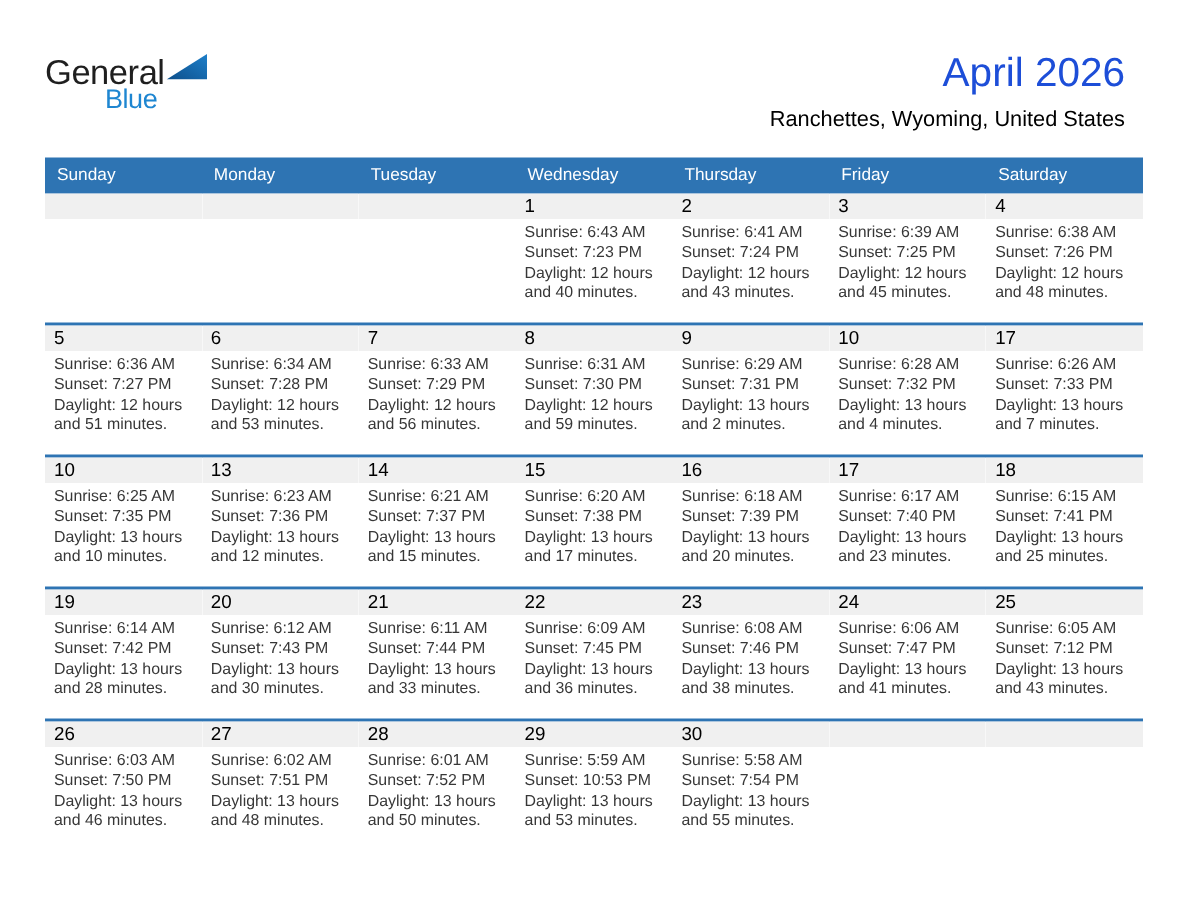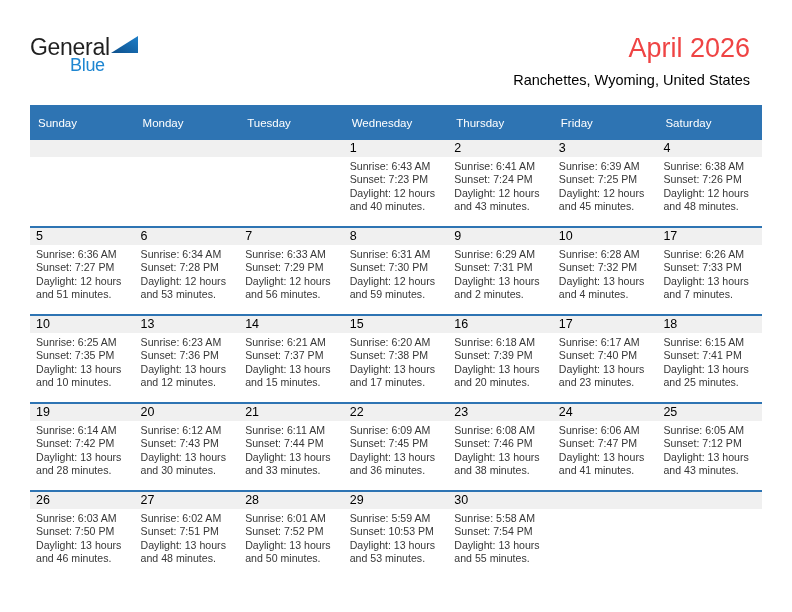--- a/index.html
+++ b/index.html
@@ -8,26 +8,26 @@
 
   
   .logo { position:absolute; left:30px; top:36px; }
   .logo-row1 { display:flex; align-items:center; }
   .logo-general { font-size:23px; color:#1f1f1f; letter-spacing:-0.3px; line-height:22px; }
   .logo-triangle { margin-left:1px; margin-bottom:1px; }
   .logo-blue { font-size:18px; color:#1e86d1; letter-spacing:-0.3px; line-height:20px; margin-left:40px; margin-top:-3px; }
 
   
   .title-block { position:absolute; right:42px; top:33px; text-align:right; }
-  .page-title { font-size:27px; color:#ef4444; line-height:30px; }
+  .page-title { font-size:27px; color:#1d4ed8; line-height:30px; }
   .page-subtitle { font-size:14.5px; color:#000; margin-top:9px; }
 
   
   .calendar { position:absolute; left:30px; top:105px; width:732px; }
-  .weekday-row { display:grid; grid-template-columns:repeat(7,1fr); background:var(--hdr-blue,#2e74b3); height:35px; align-items:center; }
+  .weekday-row { display:grid; grid-template-columns:repeat(7,1fr); background:var(--hdr-blue,#2e74b3); height:24px; align-items:center; }
   .weekday { color:#fff; font-size:11.5px; padding-left:8px; white-space:nowrap; overflow:hidden; }
   .week-row { display:grid; grid-template-columns:repeat(7,1fr); min-height:86px; }
   .week-row + .week-row { border-top:2px solid var(--hdr-blue,#2e74b3); }
   .day-cell { overflow:hidden; }
   .num-band { background:var(--band-gray,#f0f0f0); height:17px; line-height:17px; font-size:12.5px; color:#000; padding-left:6px; }
   .cell-body { padding:3px 4px 0 6px; font-size:10.6px; line-height:13.4px; color:#373737; }
   .cell-body div { white-space:nowrap; }
 </style>
 </head>
 <body>

